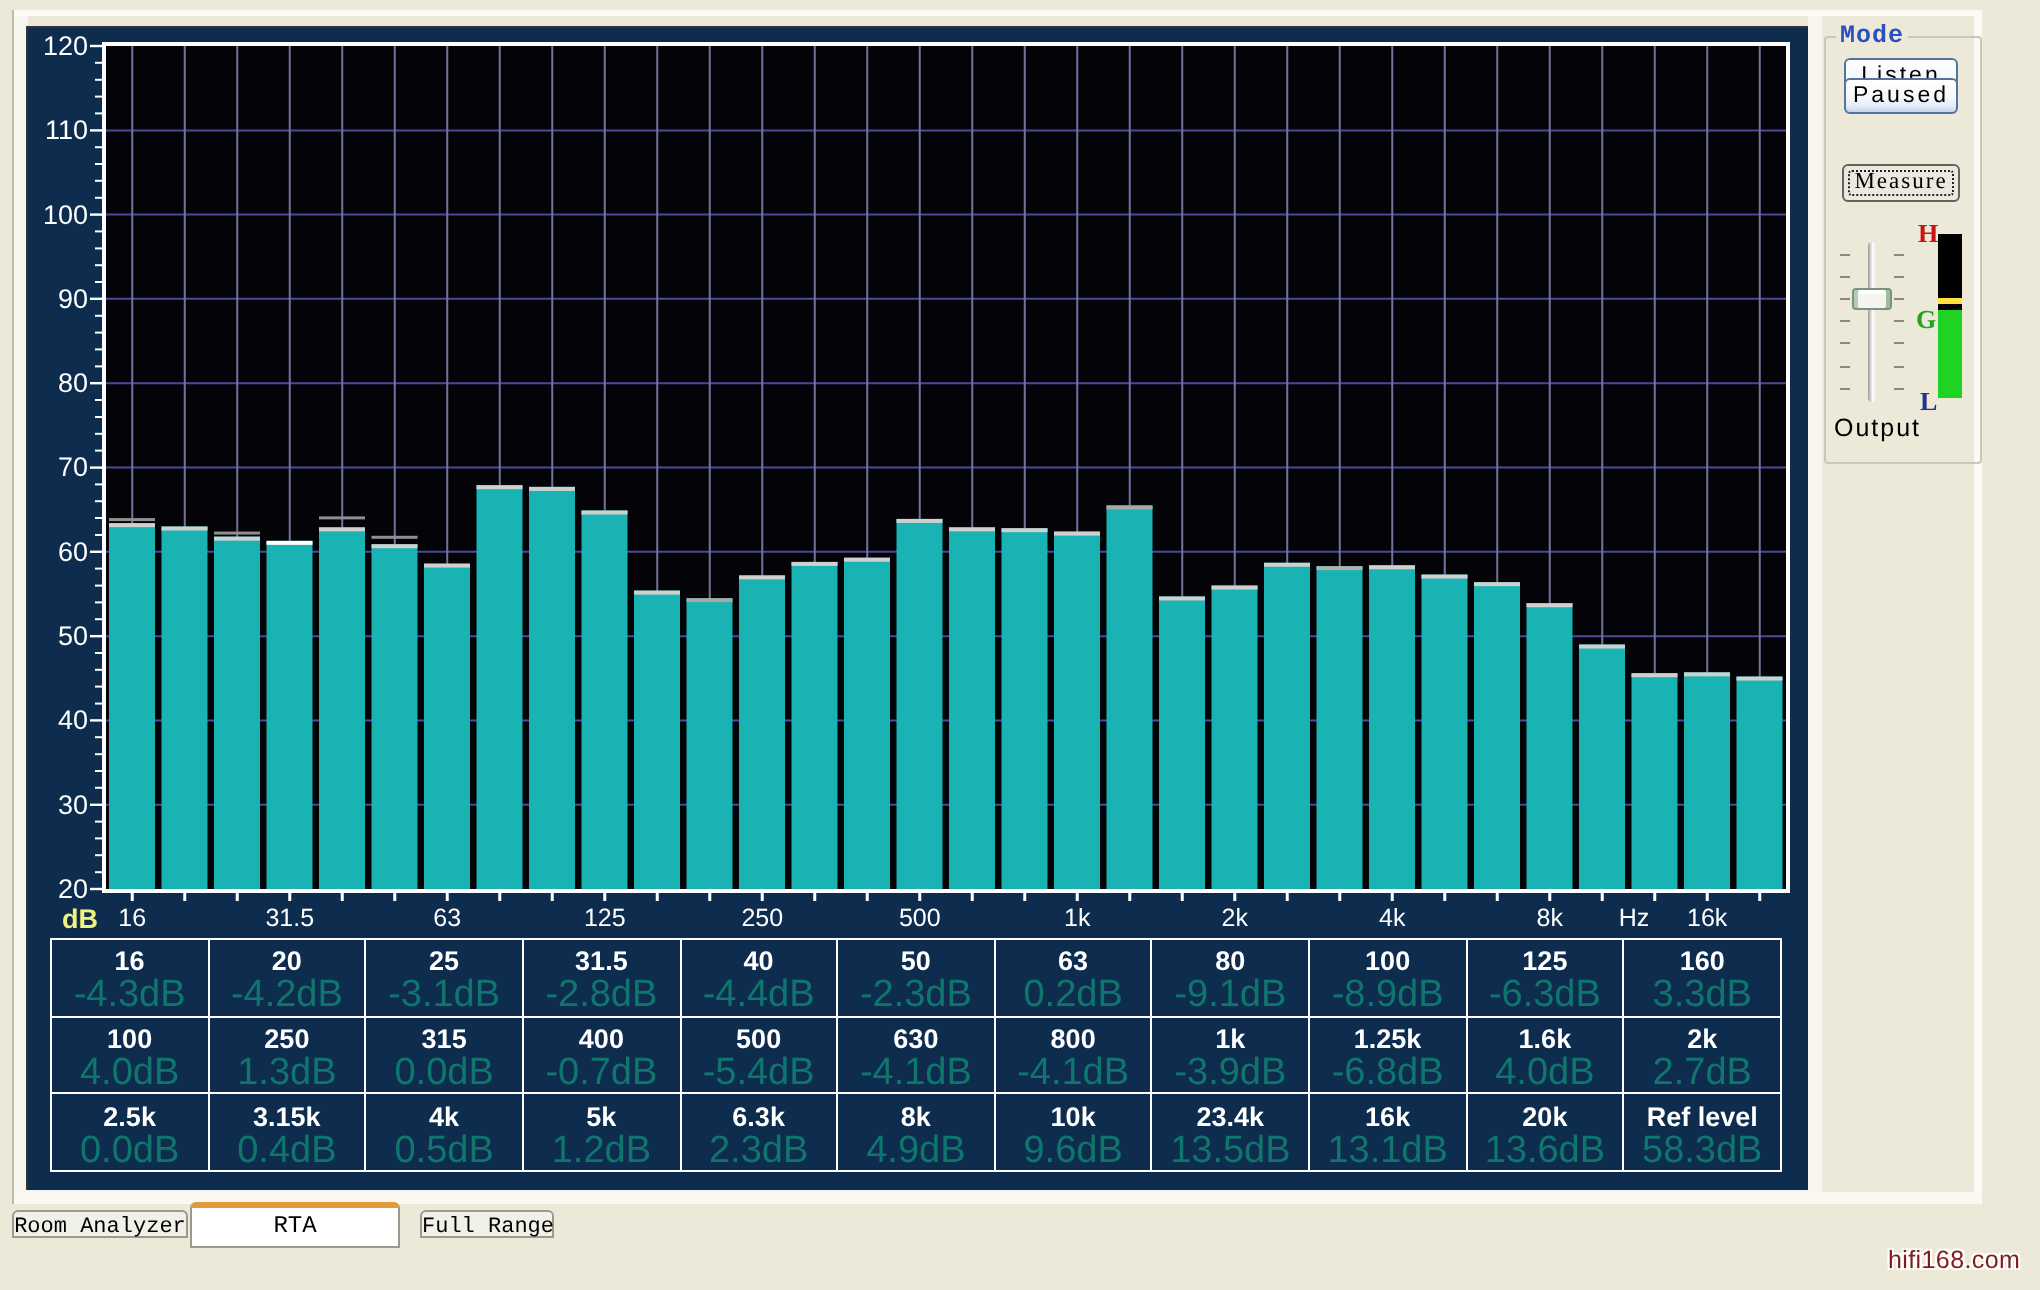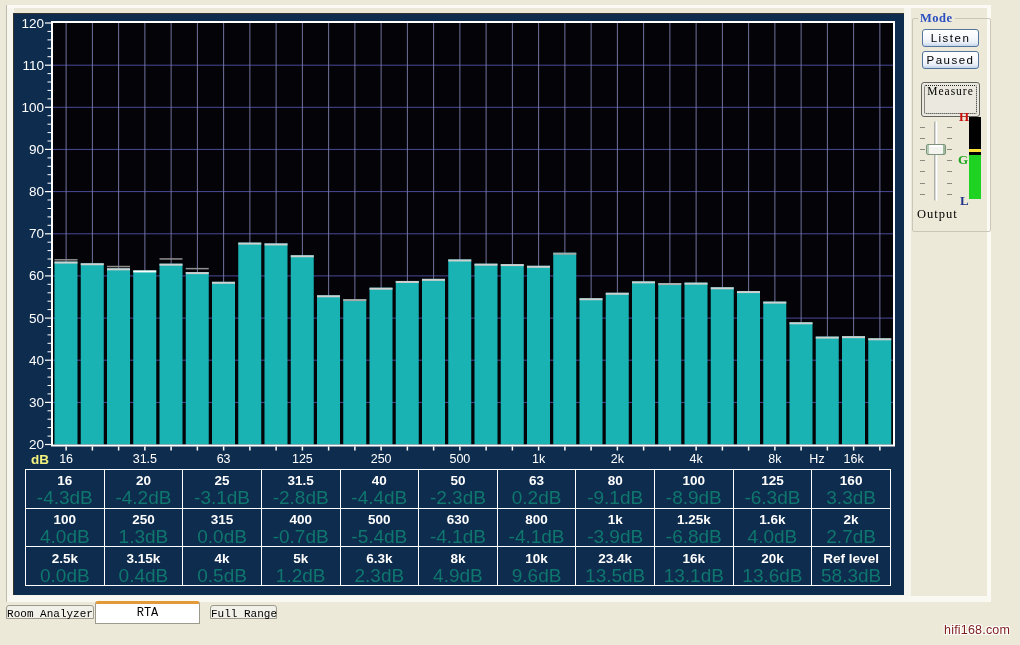--- a/index.html
+++ b/index.html
@@ -9,32 +9,32 @@
 #rightline{left:987px;top:5px;width:4px;height:597px;background:#fbfaf5}
 #beigepatch{left:911px;top:8px;width:76px;height:588px;background:#ece9d8}
 #botline{left:7px;top:596px;width:983px;height:6px;background:#f9f8f1}
 #leftline{left:6px;top:5px;width:1px;height:597px;background:#c0bcab}
 #navy{left:13px;top:13px;width:891px;height:582px;background:#0e2c4e;border-left:1px solid #35342e;border-top:1px solid #35342e;box-sizing:border-box}
 #freqtab{position:absolute;left:25px;top:469px;width:866px;height:117px;border-collapse:collapse;table-layout:fixed;text-align:center}
 #freqtab td{border:1.5px solid #fff;padding:0;vertical-align:middle;line-height:17px}
 #freqtab b{display:block;color:#fff;font-size:13.5px;margin-top:1px}
 #freqtab span{display:block;color:#0f766e;font-size:19px}
 #modebox{left:912px;top:18px;width:77px;height:212px;border:1px solid #cbc7b8;border-radius:2px}
-#modelab{left:918px;top:11px;color:#2b4fc0;font-weight:bold;font-size:12.5px;font-family:Liberation Serif, serif;background:#ece9d8;padding:0 2px;letter-spacing:0.5px}
+#modelab{left:918px;top:11px;color:#2b4fc0;font-weight:bold;font-size:12.5px;font-family:Liberation Mono, monospace;background:#ece9d8;padding:0 2px;letter-spacing:0.5px}
 .xpbtn{left:922px;width:57px;height:18px;border:1px solid #54749e;border-radius:3px;background:linear-gradient(#ffffff,#f6f8fc 50%,#e8eef7 80%,#c2d5eb);color:#000;font-family:Liberation Sans, sans-serif;font-size:11.5px;letter-spacing:1.5px;text-align:center;line-height:16px;box-sizing:border-box}
-#measure{left:921px;top:82px;width:59px;height:35px;border:1px solid #63635f;border-radius:3px;background:#ebe9df;color:#000;font-family:"Liberation Serif",serif;font-size:11.5px;letter-spacing:1px;text-align:center;line-height:17px;box-sizing:border-box}
+#measure{left:921px;top:82px;width:59px;height:19px;border:1px solid #63635f;border-radius:3px;background:#ebe9df;color:#000;font-family:"Liberation Serif",serif;font-size:11.5px;letter-spacing:1px;text-align:center;line-height:17px;box-sizing:border-box}
 #measure:before{content:"";position:absolute;left:2px;top:2px;right:2px;bottom:2px;border:1px dotted #222;border-radius:2px}
 #groove{left:934px;top:121px;width:4px;height:80px;background:linear-gradient(90deg,#9a9a94,#ffffff 60%,#e8e8e2);border-radius:2px}
 #thumb{left:926px;top:143.5px;width:20px;height:11px;background:#f4f4f0;border:1px solid #7d917d;border-radius:2px;box-sizing:border-box;box-shadow:inset 2px 0 0 #b4ccb4,inset -2px 0 0 #9cbc9c,inset 0 2px 0 #fff}
 .tk i{position:absolute;width:5px;height:1px;background:#8a8a80}
 #meter{left:969px;top:117px;width:12px;height:82px;background:#000}
 #meteryellow{left:969px;top:148.5px;width:12px;height:3px;background:#ffe23c}
 #metergreen{left:969px;top:155px;width:12px;height:44px;background:#1ed321}
 .mlab{font-family:"Liberation Serif",serif;font-weight:bold;font-size:13px}
-#outlab{left:917px;top:207px;color:#000;font-family:Liberation Serif, serif;font-size:12.5px;letter-spacing:1px}
+#outlab{left:917px;top:207px;color:#000;font-family:Liberation Sans, sans-serif;font-size:12.5px;letter-spacing:1px}
 .tab{top:605px;height:14px;white-space:nowrap;background:#f2f1e9;border:1px solid #9c9a8c;border-radius:3px 3px 0 0;box-sizing:border-box;font-family:"Liberation Mono",monospace;font-size:11px;color:#000;text-align:center;line-height:17px}
 #tab2{left:95px;top:601px;width:105px;height:23px;background:#fff;border:1px solid #9c9a8c;border-top:3px solid #e2993a;border-radius:3px 3px 0 0;box-sizing:border-box;font-family:"Liberation Mono",monospace;font-size:12px;text-align:center;line-height:19px;position:absolute}
 #hifi{left:944px;top:623px;color:#7f1d1d;font-size:12.5px;letter-spacing:0.2px;text-shadow:1px 1px 0 #fff,-1px -1px 0 #fff,1px -1px 0 #fff,-1px 1px 0 #fff}
 </style></head><body>
 <div id="root">
 <div class="abs" id="whitering"></div>
 <div class="abs" id="beigepatch"></div>
 <div class="abs" id="topline"></div>
 <div class="abs" id="topbeige"></div>
 <div class="abs" id="rightline"></div>
@@ -399,21 +399,21 @@
           <td>
             <b>Ref level</b>
             <span>58.3dB</span>
           </td>
         </tr>
       </tbody>
     </table>
 <div class="abs" id="modebox"></div>
 <div class="abs" id="modelab">Mode</div>
 <div class="abs xpbtn" style="top:29px">Listen</div>
-<div class="abs xpbtn" style="top:51px">Paused</div>
+<div class="abs xpbtn" style="top:39px">Paused</div>
 <div class="abs" id="measure">Measure</div>
 <div class="abs" id="groove"></div>
 <div class="abs tk">
       <i style="top:126.5px;left:920px"></i>
       <i style="top:137.7px;left:920px"></i>
       <i style="top:148.9px;left:920px"></i>
       <i style="top:160.1px;left:920px"></i>
       <i style="top:171.3px;left:920px"></i>
       <i style="top:182.5px;left:920px"></i>
       <i style="top:193.7px;left:920px"></i>

